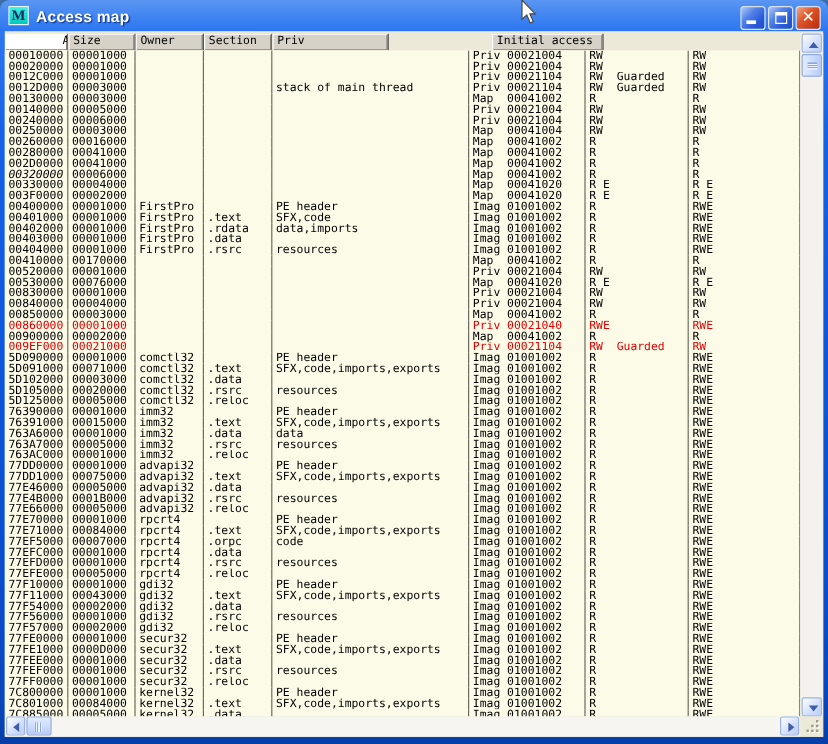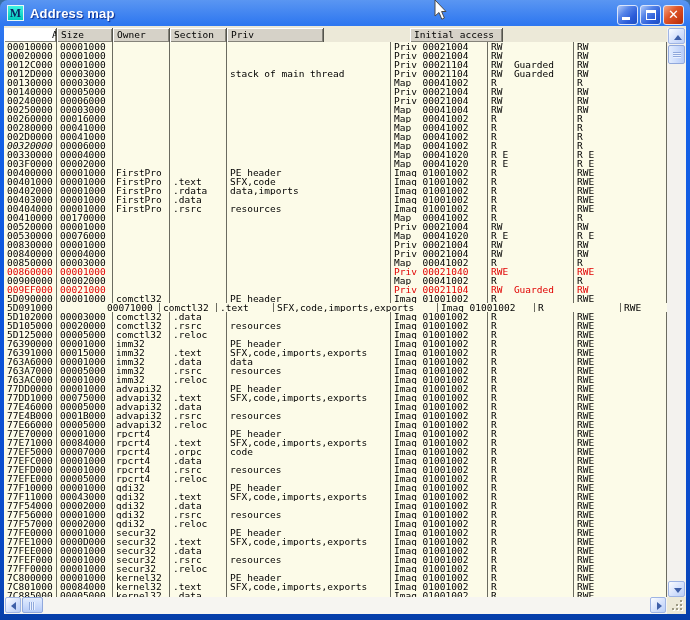--- a/index.html
+++ b/index.html
@@ -72,21 +72,21 @@
   .cursor { position:absolute; left:429px; top:0; width:20px; height:22px; pointer-events:none; z-index:50; }
 </style>
 </head>
 <body>
 
 <div id="stage">
   <div class="window">
 
     <div class="titlebar">
       <div class="app-icon">M</div>
-      <div class="title-text">Address map</div>
+      <div class="title-text">Access map</div>
       <div class="caption-buttons">
         <div class="cbtn">
             <span class="glyph-min"></span>
           </div>
         <div class="cbtn">
             <span class="glyph-max"></span>
           </div>
         <div class="cbtn close">
             <span class="glyph-x">✕</span>
           </div>
@@ -389,21 +389,21 @@
             <div class="cell" style="width: 56px;">00001000</div>
             <div class="cell" style="width: 57px;">comctl32</div>
             <div class="cell" style="width: 57px;"></div>
             <div class="cell" style="width: 164px;">PE header</div>
             <div class="cell" style="width: 97px;">Imag 01001002</div>
             <div class="cell" style="width: 86px;">R</div>
             <div class="cell" style="width: 93px;">RWE</div>
           </div>
           <div class="row">
             <div class="cell" style="width: 53px;">5D091000</div>
-            <div class="cell" style="width: 56px; margin-left: 47px;">00071000</div>
+            <div class="cell" style="width: 56px;">00071000</div>
             <div class="cell" style="width: 57px;">comctl32</div>
             <div class="cell" style="width: 57px;">.text</div>
             <div class="cell" style="width: 164px;">SFX,code,imports,exports</div>
             <div class="cell" style="width: 97px;">Imag 01001002</div>
             <div class="cell" style="width: 86px;">R</div>
             <div class="cell" style="width: 93px;">RWE</div>
           </div>
           <div class="row">
             <div class="cell" style="width: 53px;">5D102000</div>
             <div class="cell" style="width: 56px;">00003000</div>

